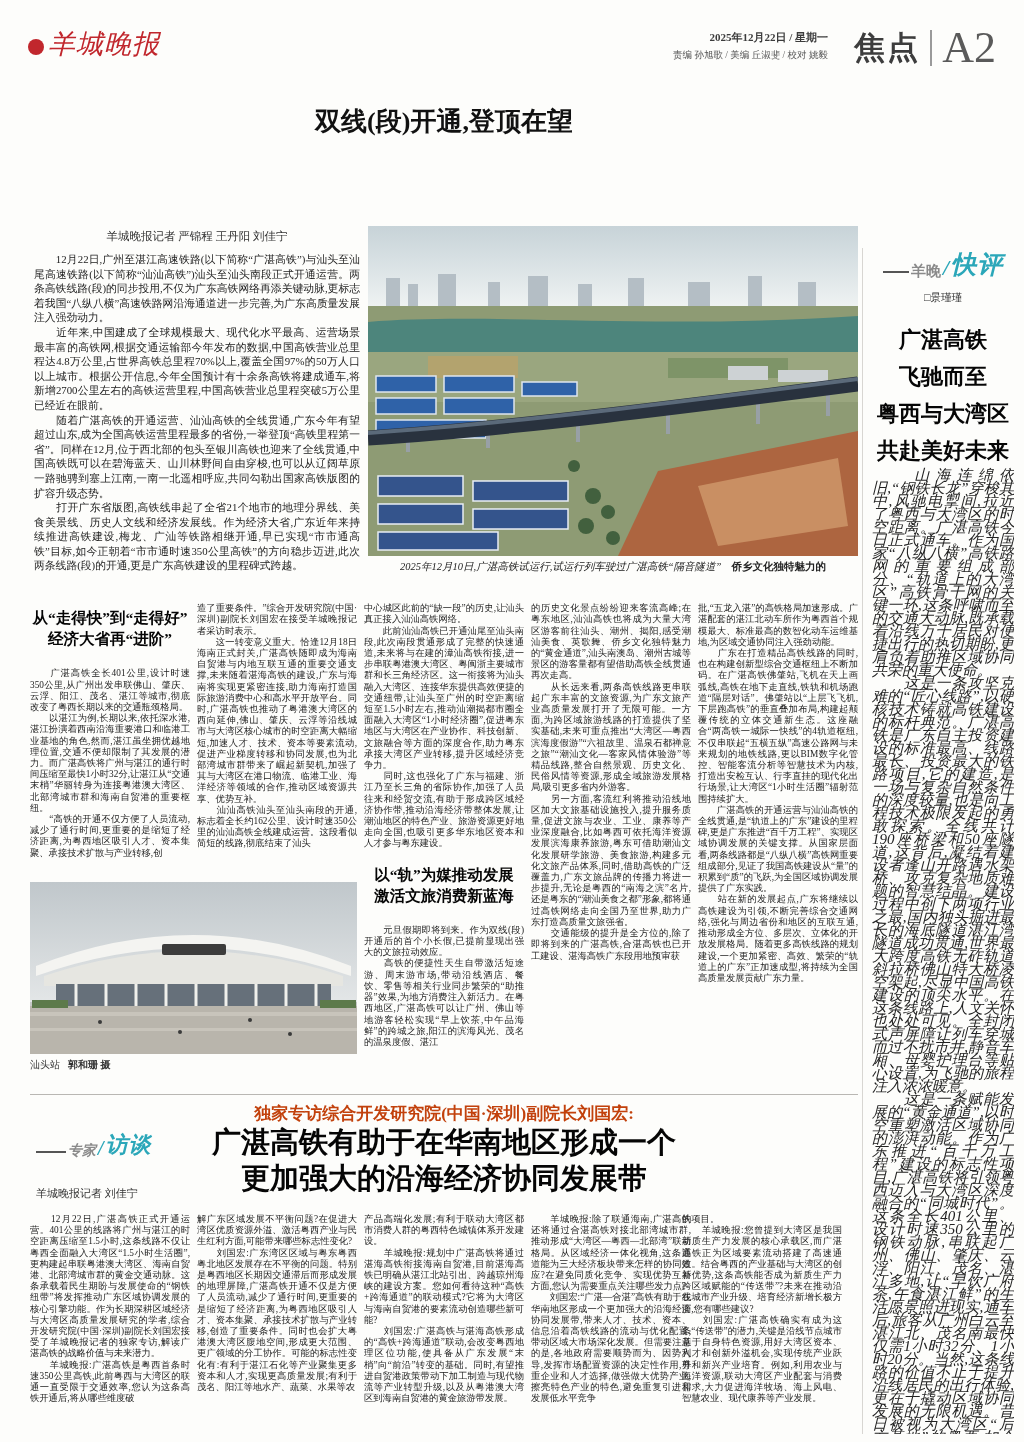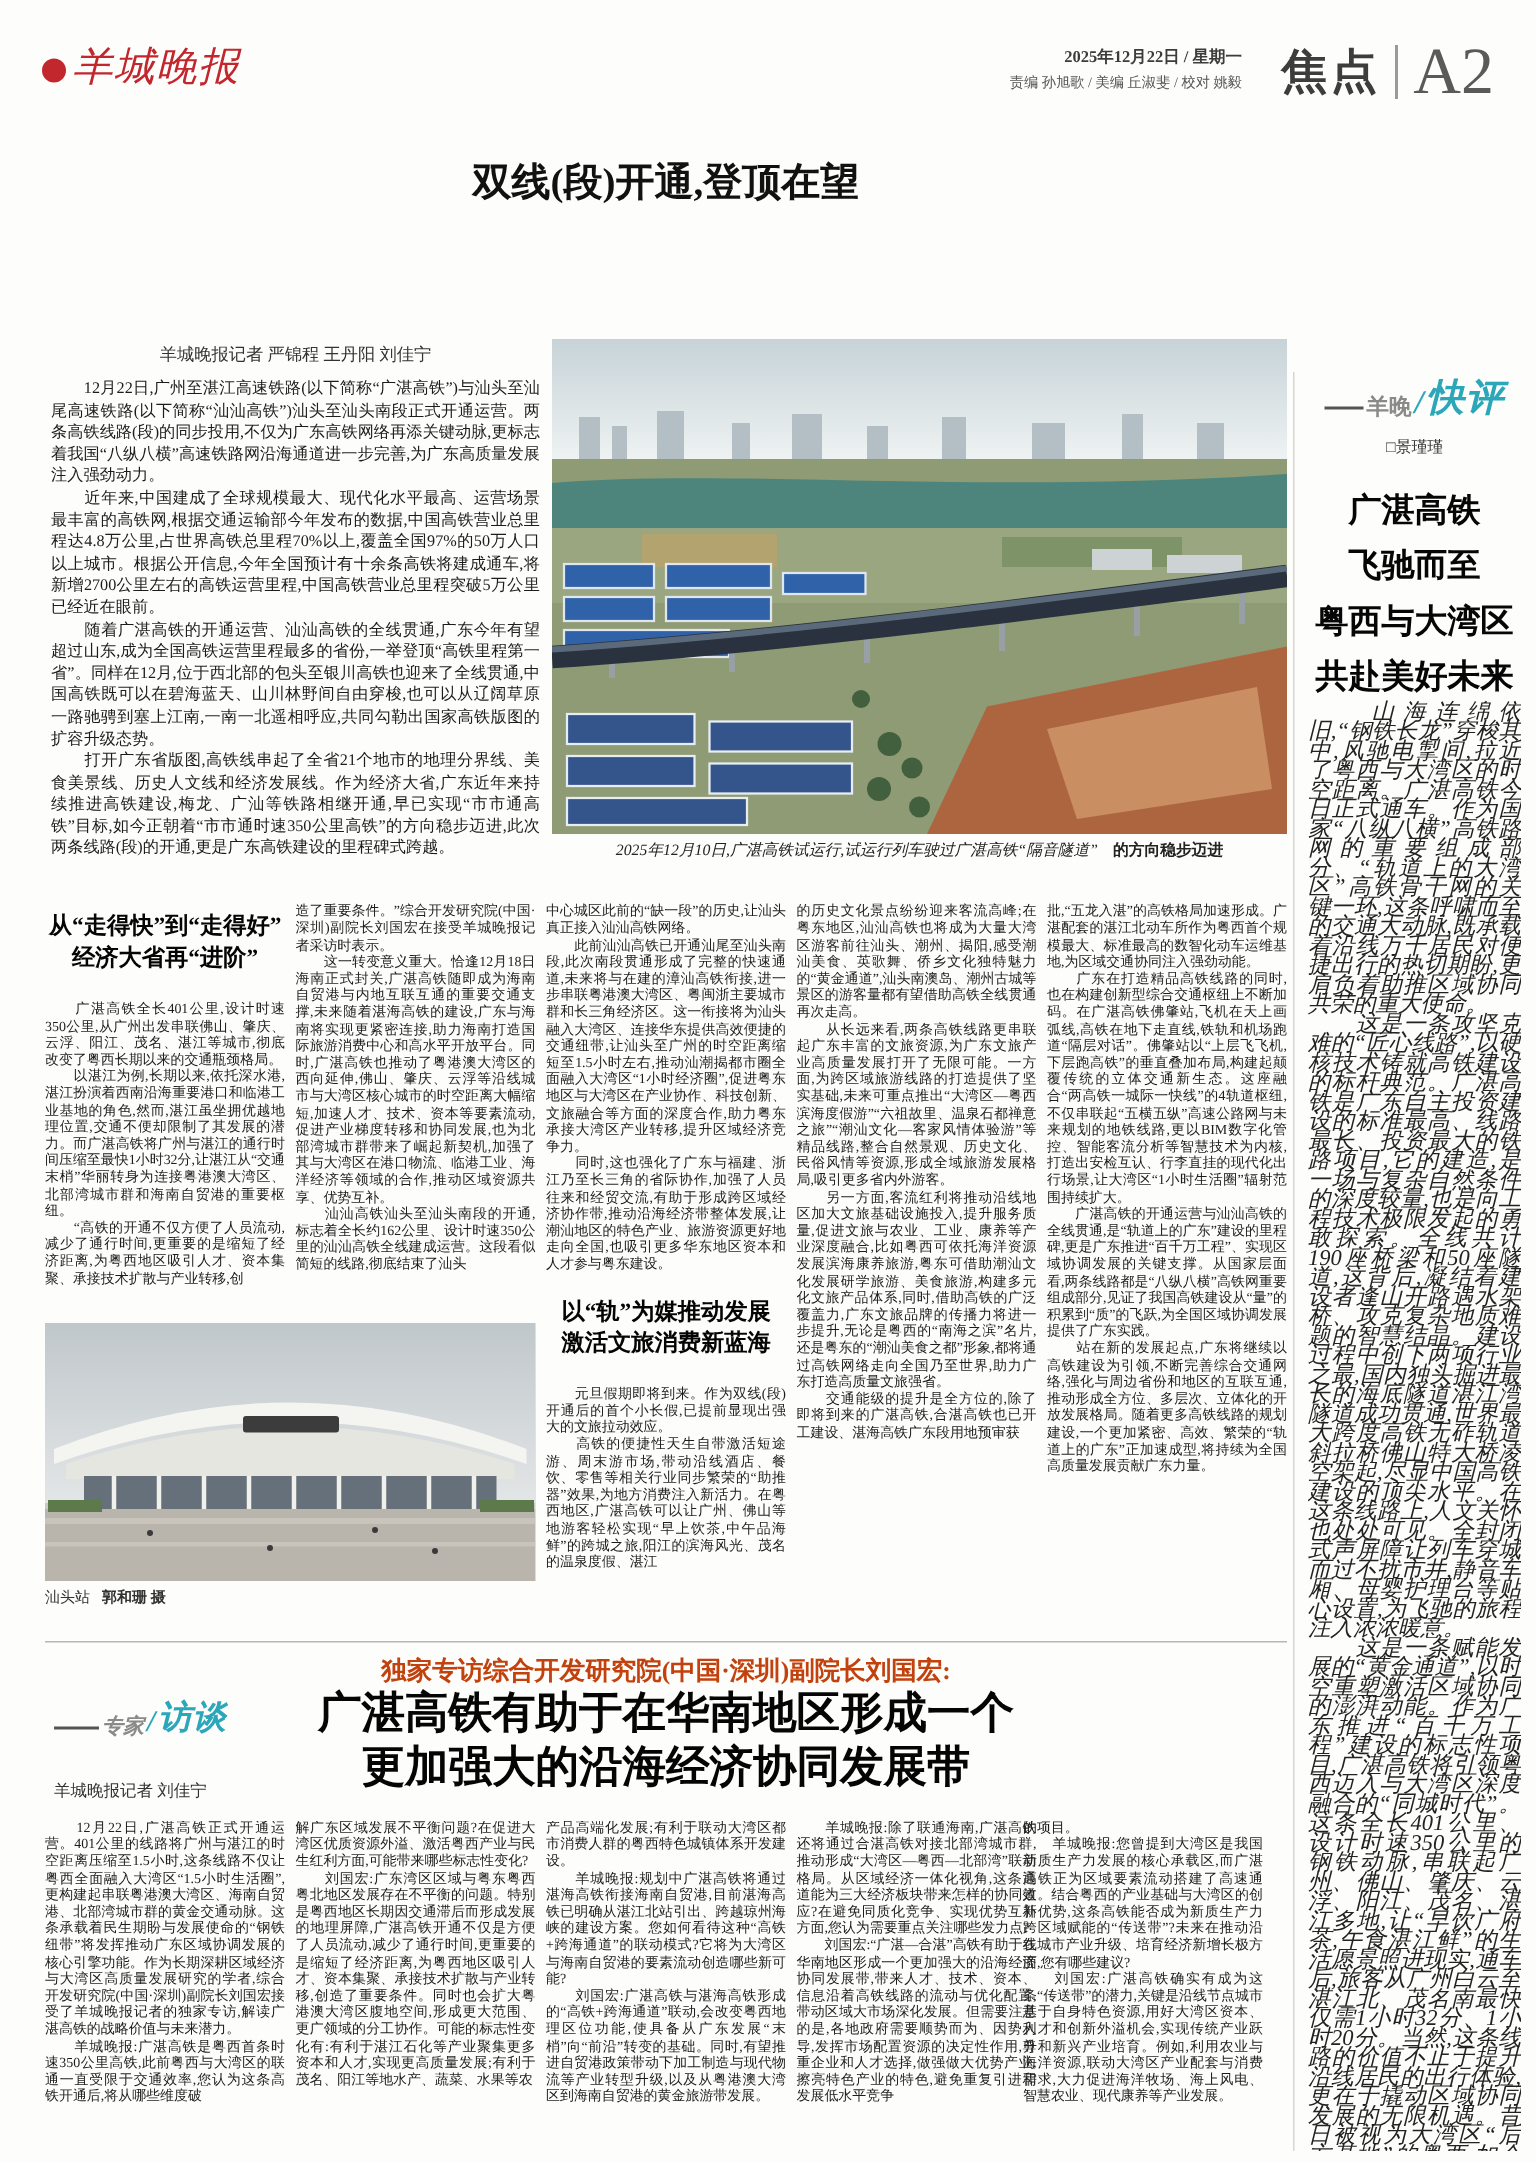--- a/index.html
+++ b/index.html
@@ -159,21 +159,21 @@
         <line x1="210" y1="192" x2="210" y2="216"></line>
           <line x1="300" y1="182" x2="300" y2="208"></line>
         <line x1="390" y1="172" x2="390" y2="198"></line>
           <line x1="460" y1="164" x2="460" y2="190"></line>
       </g>
       <path d="M0,212 C150,202 320,180 490,158" stroke="#29323e" stroke-width="15" fill="none"></path>
       <path d="M0,207 C150,197 320,175 490,153" stroke="#5b6a7a" stroke-width="4" fill="none"></path>
     </svg>
   </div>
   <div class="photo-cap">
-    <span class="cap">2025年12月10日,广湛高铁试运行,试运行列车驶过广湛高铁“隔音隧道”</span><span class="credit">的方向稳步迈进</span>
+    <span class="cap">2025年12月10日,广湛高铁试运行,试运行列车驶过广湛高铁“隔音隧道”</span><span class="credit">侨乡文化独特魅力的</span>
   </div>
 
   <div class="rule-v"></div>
   <div class="kp">
     <div class="kp-logo">
       <span class="dash"></span>
       <span class="kp-small">羊晚</span>
       <span class="kp-slash">/</span>
       <span class="kp-big">快评</span>
     </div>

